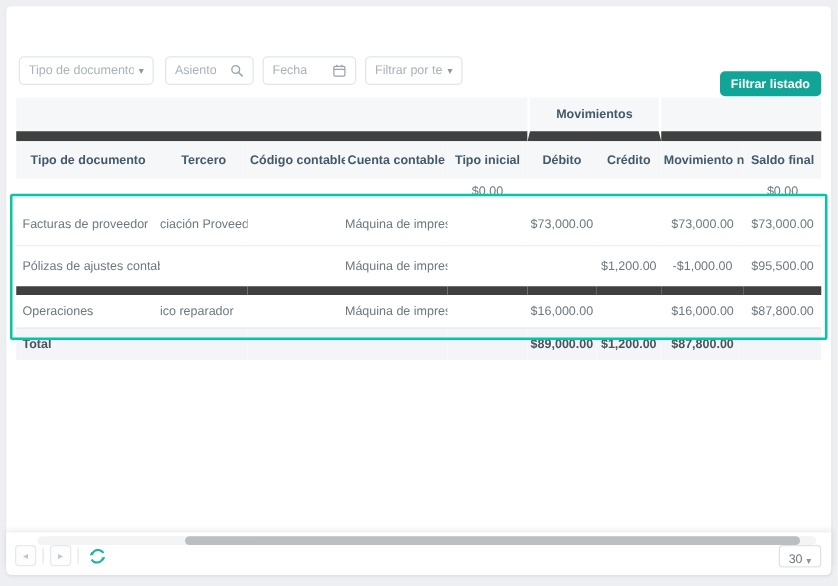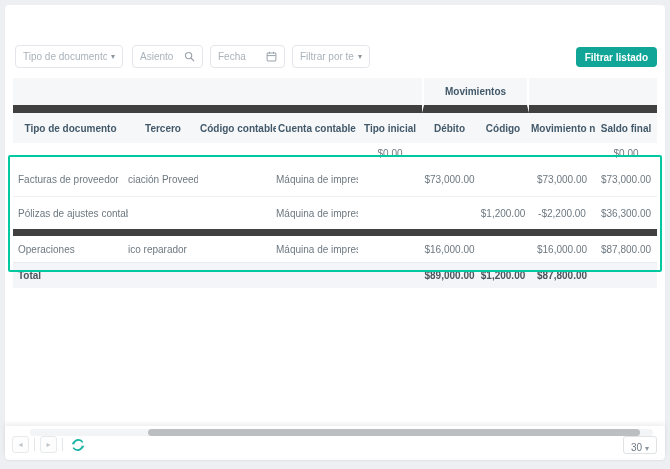--- a/index.html
+++ b/index.html
@@ -16,21 +16,21 @@
   .filters { position:absolute; top:40px; left:10px; right:8px; height:23px; }
   .finput { position:absolute; top:0; height:23px; box-sizing:border-box; border:1px solid #e2e6ea;
             border-radius:4px; background:#fff; display:flex; align-items:center; justify-content:space-between;
             gap:4px; padding:0 7px; color:#a9b2ba; font-size:10px; cursor:pointer; }
   .finput .ph { white-space:nowrap; overflow:hidden; }
   .caret { font-size:8px; color:#8d969e; line-height:1; }
   .f1 { left:0;   width:108px; }
   .f2 { left:117px; width:71px; }
   .f3 { left:195px; width:75px; }
   .f4 { left:277px; width:78px; }
-  .filter-btn { position:absolute; right:0; top:2px; height:20px; padding:0 9px; background:#11a597;
+  .filter-btn { position:absolute; right:0; top:12px; height:20px; padding:0 9px; background:#11a597;
                 color:#fff; font-size:10px; font-weight:bold; border:none; border-radius:4px;
                 display:flex; align-items:center; cursor:pointer; font-family:inherit; }
 
   
   .tbl { position:absolute; top:73px; left:8px; width:644px; border-collapse:separate; border-spacing:0;
          table-layout:fixed; font-size:10px; color:#6d7881; }
   .tbl td, .tbl th { overflow:hidden; white-space:nowrap; padding:0 2px; }
   .gcell { height:27px; background:#f6f7f9; border-bottom:8px solid #404040; text-align:center;
            font-weight:bold; color:#42596a; }
   .gmov { border-left:2px solid #ffffff; border-right:2px solid #ffffff; }
@@ -123,21 +123,21 @@
         <td class="gcell gmov" colspan="2">Movimientos</td>
         <td class="gcell" colspan="2"></td>
       </tr>
       <tr class="chdr">
         <th>Tipo de documento</th>
         <th>Tercero</th>
         <th>Código contable</th>
         <th>Cuenta contable</th>
         <th>Tipo inicial</th>
         <th>Débito</th>
-        <th>Código</th>
+        <th>Crédito</th>
         <th>Movimiento neto</th>
         <th>Saldo final</th>
       </tr>
       <tr class="row0">
         <td class="l"></td>
         <td class="l0"></td>
         <td></td>
         <td class="l0"></td>
         <td class="num">$0.00</td>
         <td class="num"></td>
@@ -157,22 +157,22 @@
         <td class="num">$73,000.00</td>
       </tr>
       <tr class="r2">
         <td class="l">Pólizas de ajustes contabl...</td>
         <td class="l0"></td>
         <td></td>
         <td class="l0">Máquina de impresión</td>
         <td class="num"></td>
         <td class="num"></td>
         <td class="num">$1,200.00</td>
-        <td class="num">-$2,200.00</td>
-        <td class="num">$36,300.00</td>
+        <td class="num">-$1,000.00</td>
+        <td class="num">$95,500.00</td>
       </tr>
       <tr class="r3">
         <td class="l">Operaciones</td>
         <td class="l0">ico reparador</td>
         <td></td>
         <td class="l0">Máquina de impresión</td>
         <td class="num"></td>
         <td class="num">$16,000.00</td>
         <td class="num"></td>
         <td class="num">$16,000.00</td>

